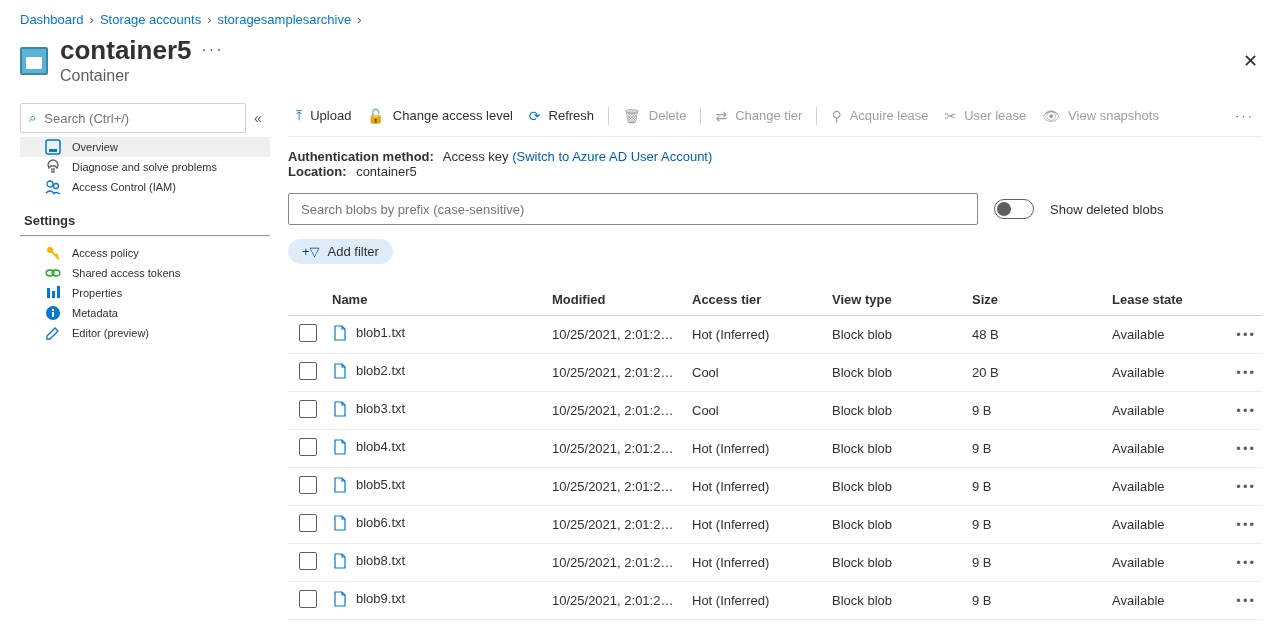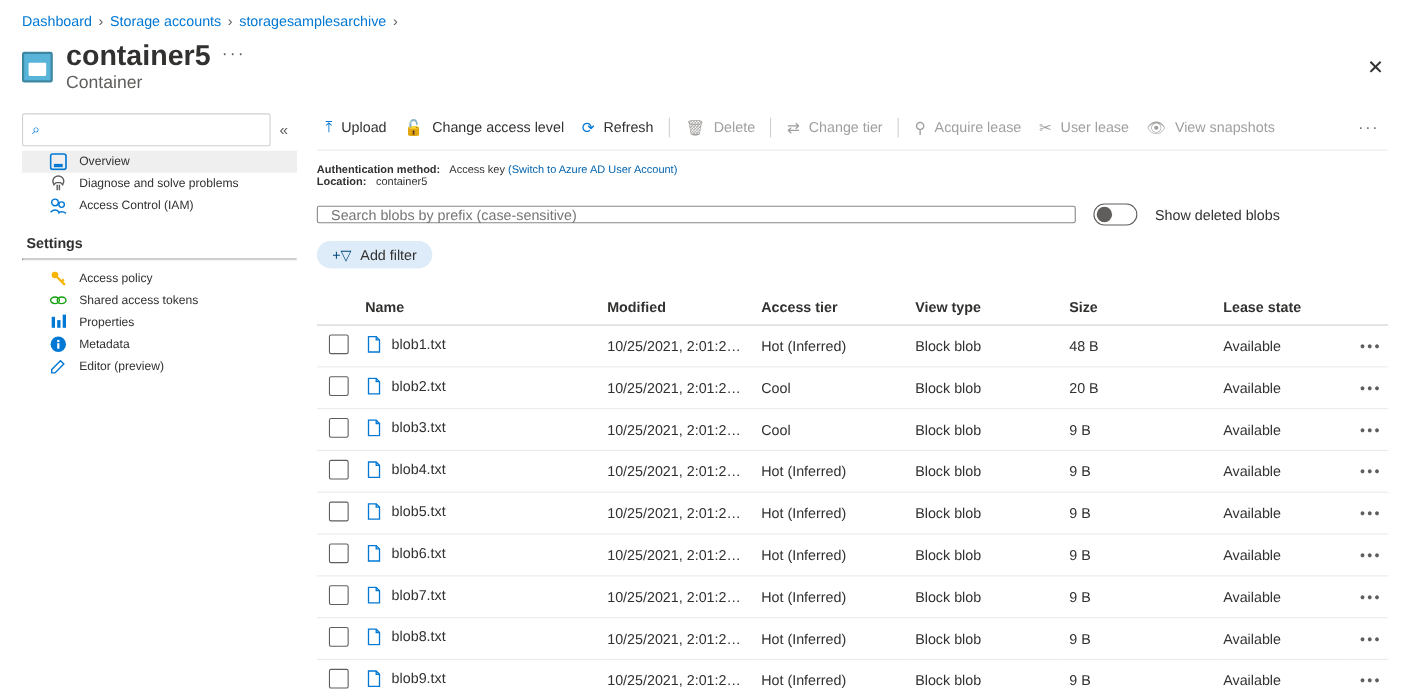--- a/index.html
+++ b/index.html
@@ -53,26 +53,26 @@
   
   .tbar{display:flex;align-items:center;border-bottom:1px solid var(--border);padding-bottom:8px;flex-wrap:nowrap}
   .tbtn{display:flex;align-items:center;padding:4px 8px;cursor:pointer;font-size:13px;white-space:nowrap}
   .tbtn .ti{margin-right:8px;font-size:14px;color:var(--blue)}
   .tbtn.dis{color:var(--disabled);cursor:default}
   .tbtn.dis .ti{color:var(--disabled)}
   .tdiv{width:1px;height:18px;background:var(--border2);margin:0 6px}
   .tell{margin-left:auto;padding:4px 8px;color:var(--muted);letter-spacing:2px;cursor:pointer}
 
   
-  .meta{margin-top:12px;font-size:10px}
+  .meta{margin-top:12px;font-size:13px}
   .meta b{font-weight:600;margin-right:6px}
 
   
   .sbrow{display:flex;align-items:center;margin-top:14px;gap:16px}
-  .sbox{flex:1;max-width:690px;border:1px solid #8a8886;border-radius:2px;height:16px;display:flex;align-items:center;padding:0 10px}
+  .sbox{flex:1;max-width:690px;border:1px solid #8a8886;border-radius:2px;height:32px;display:flex;align-items:center;padding:0 10px}
   .sbox input{flex:1;border:none;outline:none;font-size:13px;background:transparent}
   .toggle{width:40px;height:20px;border:1px solid #605e5c;border-radius:10px;position:relative;cursor:pointer;background:#fff}
   .toggle::after{content:"";position:absolute;left:2px;top:2px;width:14px;height:14px;background:#605e5c;border-radius:50%}
 
   
   .addf{display:inline-flex;align-items:center;background:var(--pill);border-radius:14px;padding:5px 14px;font-size:13px;cursor:pointer;margin-top:14px}
   .addf .ti{margin-right:8px;color:#004578}
 
   
   .tbl{width:100%;border-collapse:collapse;margin-top:20px;table-layout:fixed}
@@ -100,20 +100,21 @@
     <span class="hdr-ell">···</span>
     <span class="close">✕</span>
   </div>
 
   <div class="cols">
 
     <div class="side">
       <div class="srch-row">
         <div class="srch">
           <span style="color:var(--blue);margin-right:6px">⌕</span>
+          <input placeholder="Search (Ctrl+/)" style="">
         </div>
         <span class="collapse">«</span>
       </div>
       <div class="nav" id="nav1">
           <div class="nav-item sel">
             <span class="nav-ico">
               <svg width="16" height="16">
                 <rect x="1" y="1" width="14" height="14" rx="2" fill="none" stroke="#0078d4" stroke-width="1.5"></rect>
                 <rect x="4" y="10" width="8" height="3" fill="#0078d4"></rect>
               </svg>
@@ -379,36 +380,20 @@
               <td>Available</td>
               <td class="rell">•••</td>
             </tr>
             <tr>
               <td class="cbcol"><span class="cb"></span></td>
               <td><span class="fico">
                   <svg width="16" height="16">
                     <path d="M3 1 L10 1 L13 4 L13 15 L3 15 Z" fill="#fff" stroke="#0078d4" stroke-width="1.2"></path>
                     <path d="M10 1 L10 4 L13 4" fill="none" stroke="#0078d4" stroke-width="1.2"></path>
                   </svg>
-                  <span>blob7.txt</span>
-                </span></td>
-              <td>10/25/2021, 2:01:25 ...</td>
-              <td>Hot (Inferred)</td>
-              <td>Block blob</td>
-              <td>9 B</td>
-              <td>Available</td>
-              <td class="rell">•••</td>
-            </tr>
-            <tr>
-              <td class="cbcol"><span class="cb"></span></td>
-              <td><span class="fico">
-                  <svg width="16" height="16">
-                    <path d="M3 1 L10 1 L13 4 L13 15 L3 15 Z" fill="#fff" stroke="#0078d4" stroke-width="1.2"></path>
-                    <path d="M10 1 L10 4 L13 4" fill="none" stroke="#0078d4" stroke-width="1.2"></path>
-                  </svg>
                   <span>blob8.txt</span>
                 </span></td>
               <td>10/25/2021, 2:01:25 ...</td>
               <td>Hot (Inferred)</td>
               <td>Block blob</td>
               <td>9 B</td>
               <td>Available</td>
               <td class="rell">•••</td>
             </tr>
             <tr>

